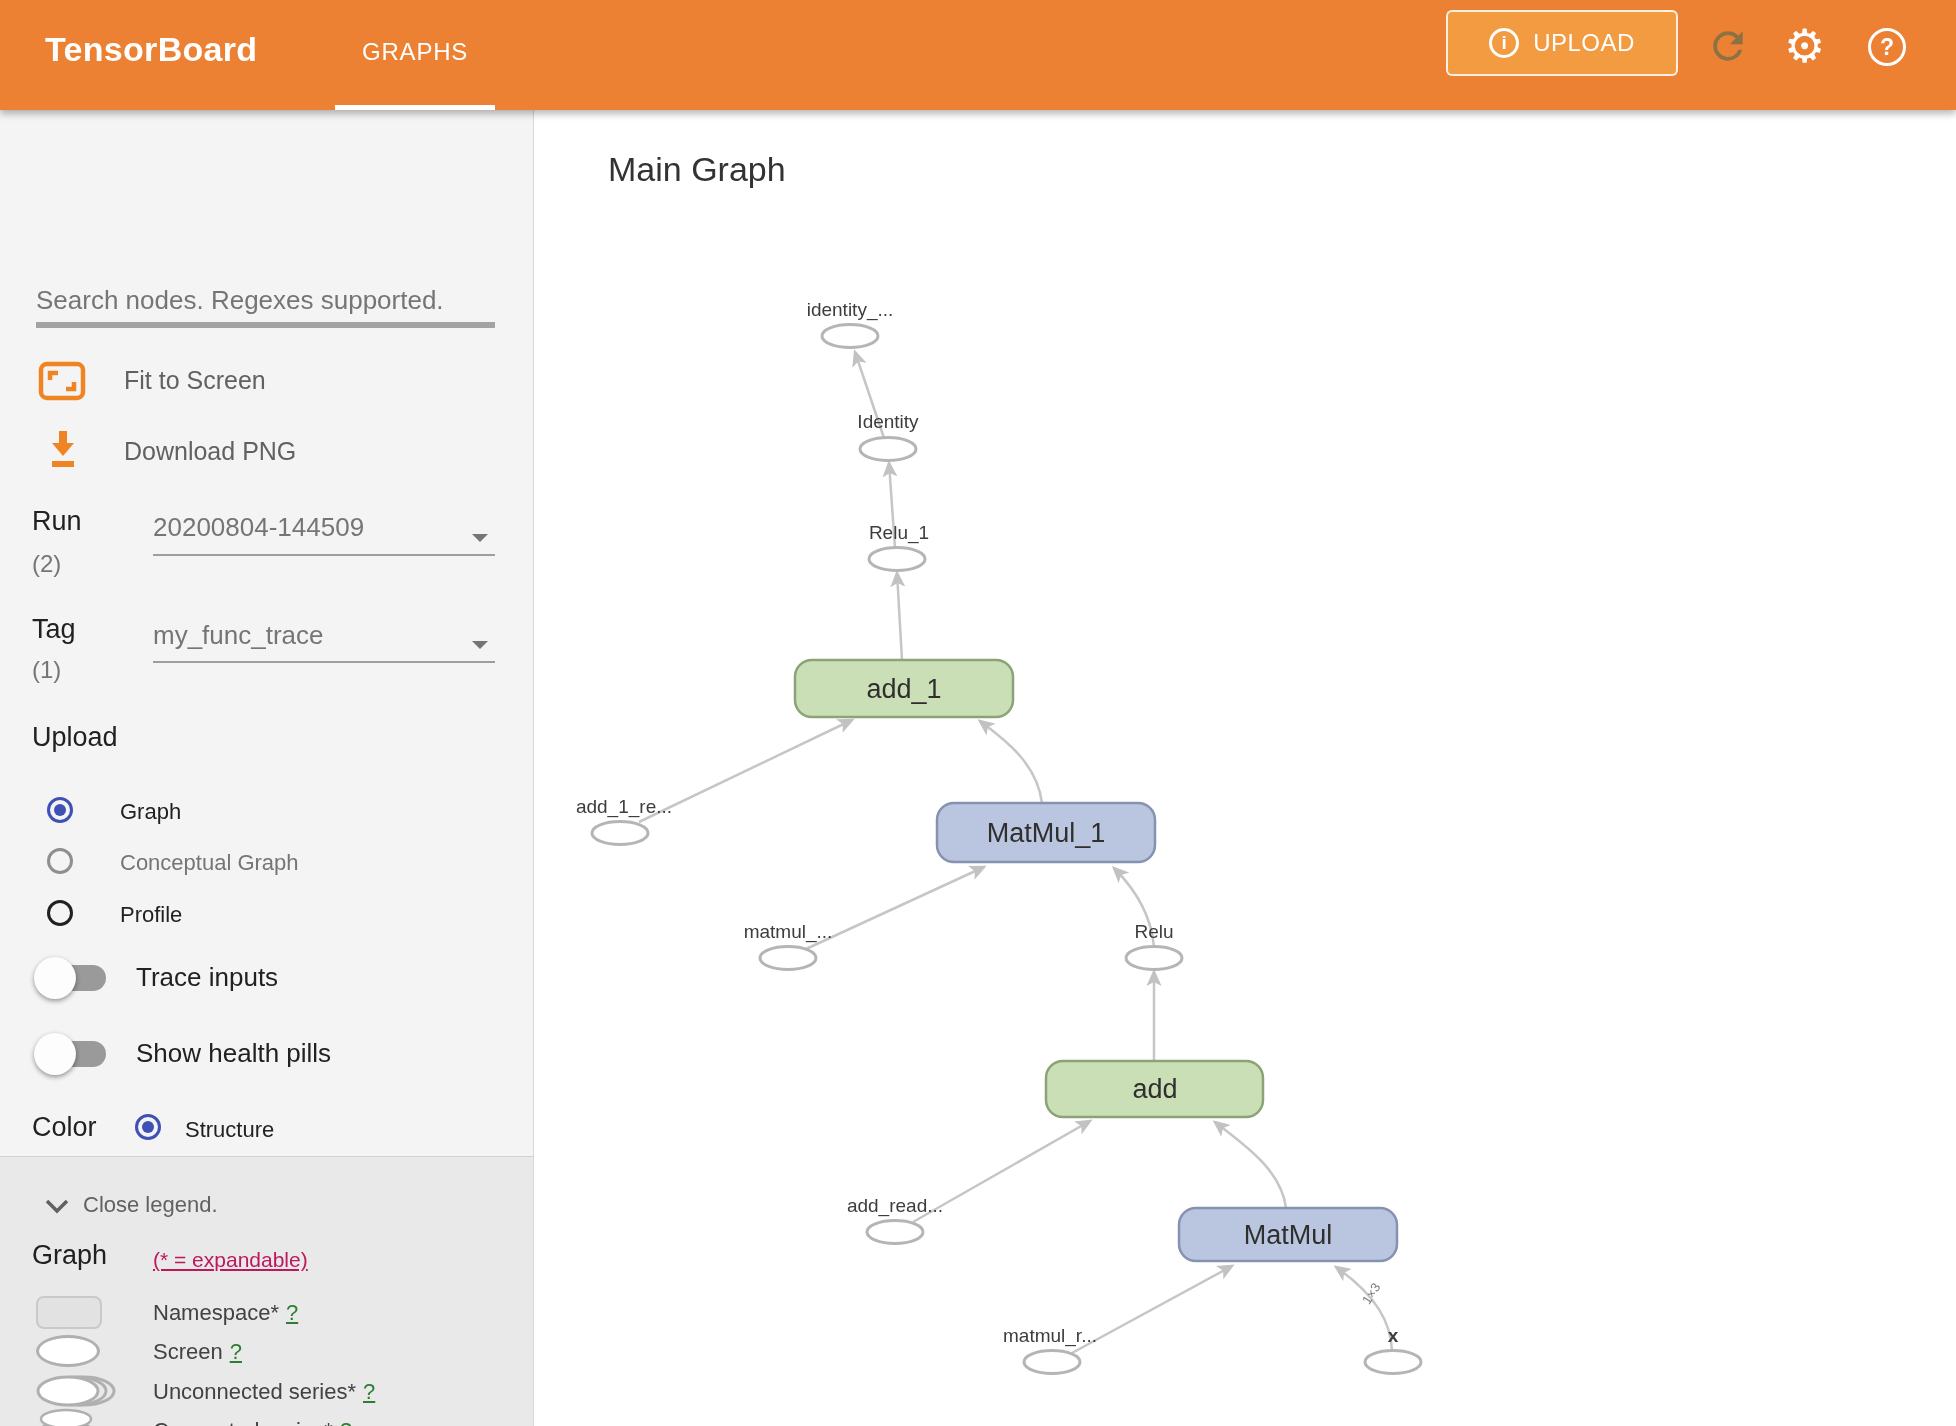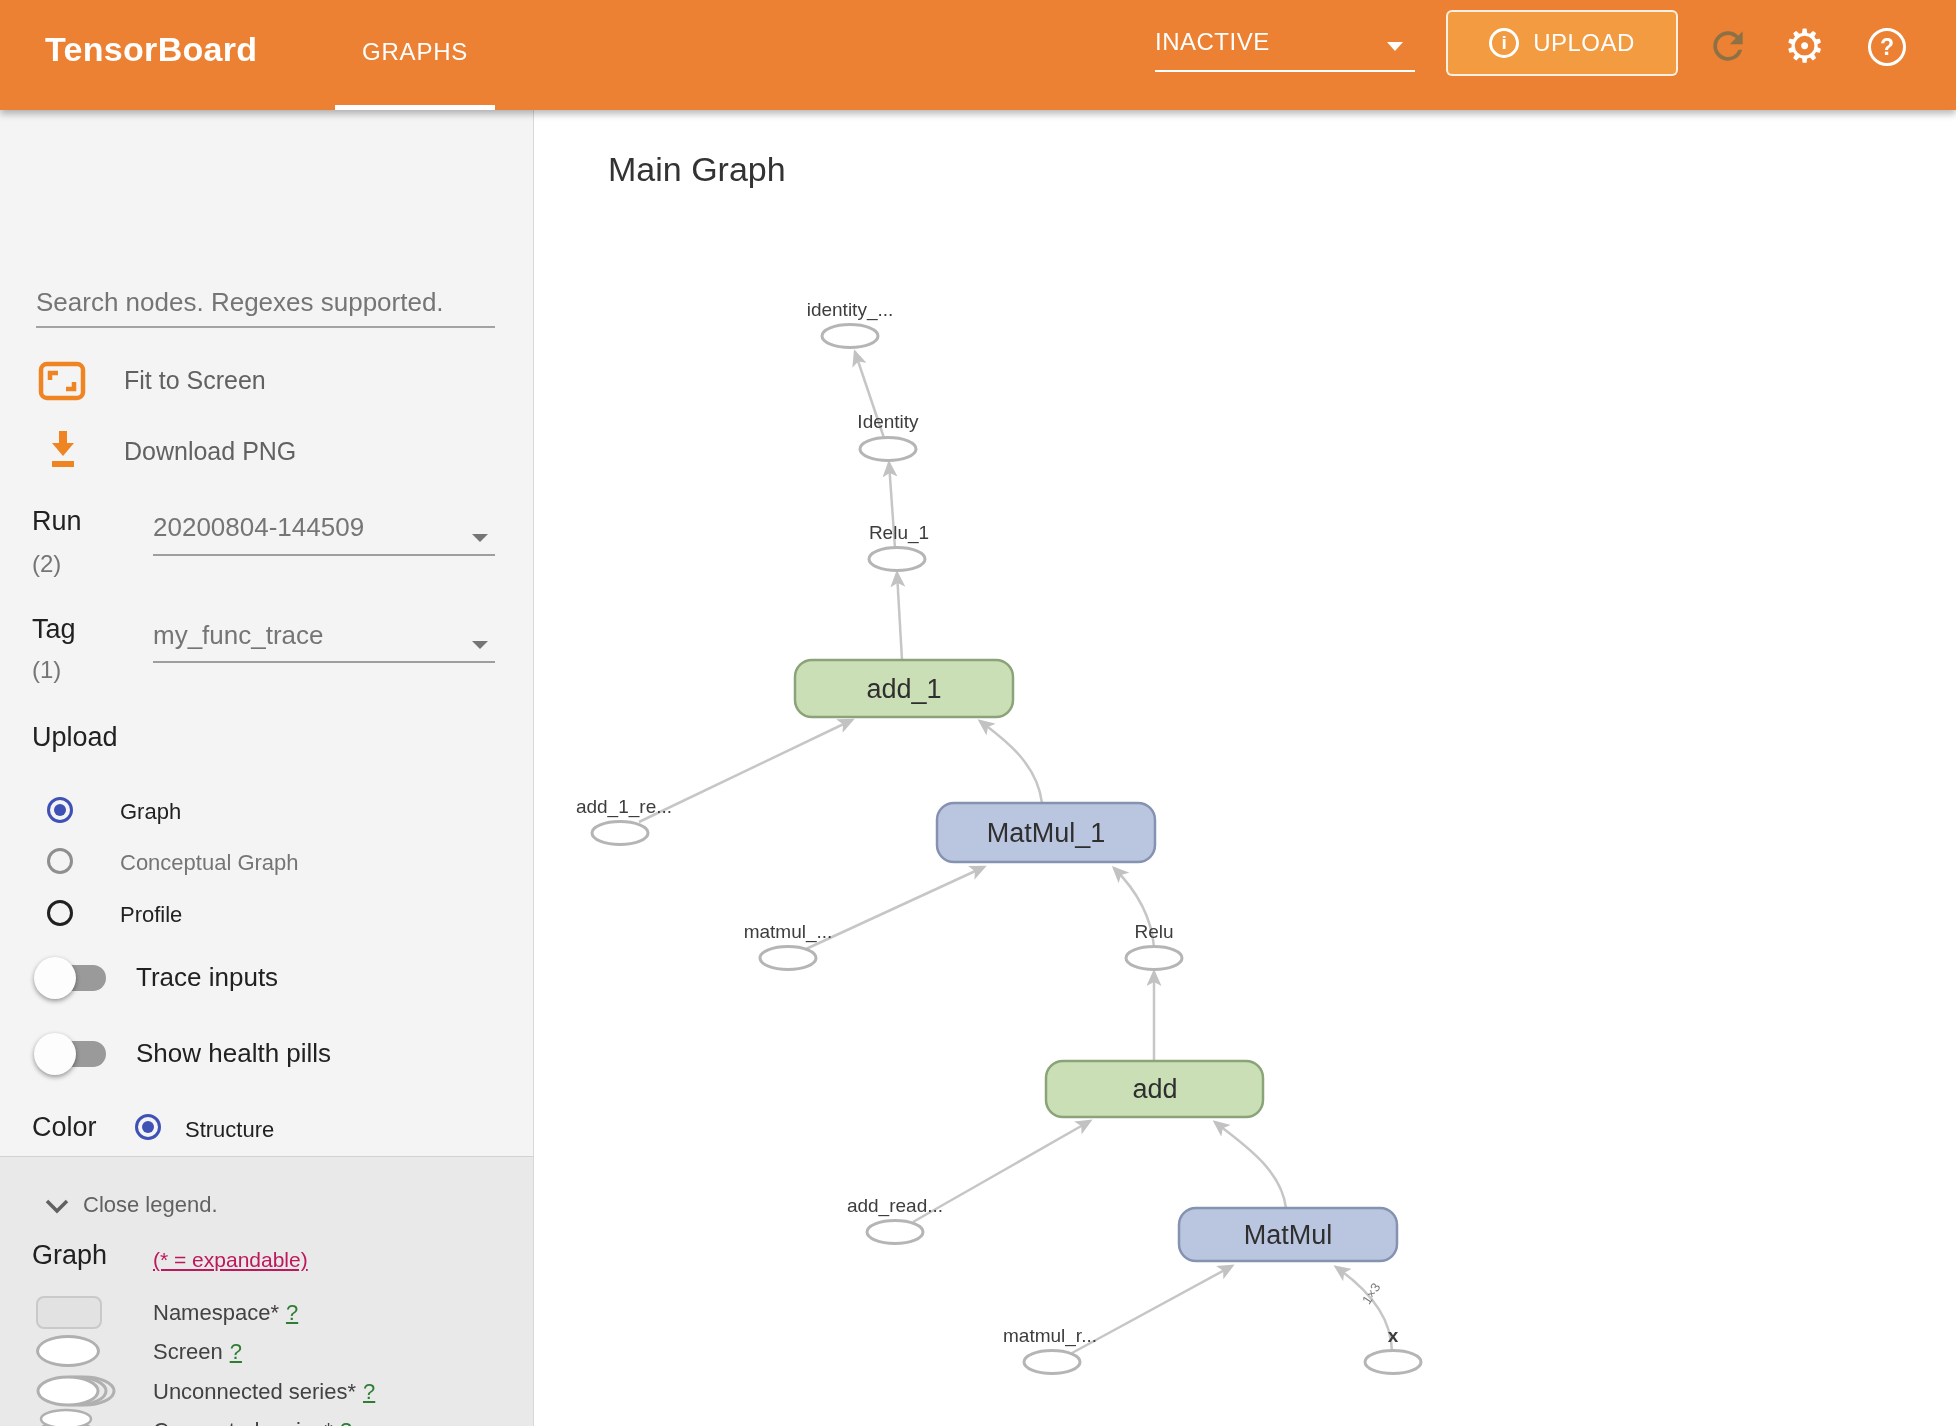--- a/index.html
+++ b/index.html
@@ -34,21 +34,21 @@
   .hicon { position:absolute; top:24px; cursor:pointer; }
   .refresh-icon { left:1706px; width:44px; height:44px; }
   .gear-icon { left:1784px; top:16px; font-size:46px; color:#fff; line-height:60px; }
   .help-icon { left:1868px; top:28px; width:38px; height:38px; border:3.5px solid #fff; border-radius:50%;
     display:flex; align-items:center; justify-content:center; color:#fff; font-size:23px; font-weight:700; }
   
   .sidebar { position:absolute; left:0; top:110px; width:534px; height:1316px;
     background:#f4f4f4; border-right:1px solid #d8d8d8; }
   .search-input {
     position:absolute; left:36px; top:168px; width:459px; height:50px;
-    background:transparent; border:none; border-bottom:2px solid #a3a3a3;
+    background:transparent; border:none; border-bottom:6px solid #a3a3a3;
     font-family:"Liberation Sans",sans-serif; font-size:26px; color:#555; outline:none;
     text-overflow:ellipsis;
   }
   .search-input::placeholder { color:#757575; opacity:1; text-overflow:ellipsis; }
   .side-row-label { position:absolute; left:124px; color:#616161; font-size:25px; }
   .black-label { position:absolute; left:32px; color:#212121; font-size:27px; }
   .count-label { position:absolute; left:32px; color:#757575; font-size:24px; }
   .select-value { position:absolute; left:153px; color:#757575; font-size:26px; }
   .select-underline { position:absolute; left:153px; width:342px; height:2px; background:#9e9e9e; }
   .select-caret { position:absolute; left:472px; width:0; height:0;
@@ -91,25 +91,20 @@
   .edge-shape-label { font-size:13px; fill:#7a7a7a; text-anchor:middle; }
 </style>
 </head>
 <body>
 
 <div class="header">
   <div class="logo">TensorBoard</div>
   <div class="tab-graphs">GRAPHS</div>
   <div class="tab-underline"></div>
 
-  <div class="status-select">
-    <span class="status-text">INACTIVE</span>
-    <span class="status-caret"></span>
-    <span class="status-underline"></span>
-  </div>
 
   <div class="upload-btn">
     <span class="info-circle">i</span>
     <span class="upload-label">UPLOAD</span>
   </div>
 
   <svg class="hicon refresh-icon" viewBox="0 0 24 24">
     <path fill="#8c7145" d="M17.65 6.35A7.95 7.95 0 0 0 12 4a8 8 0 1 0 7.73 10h-2.08A6 6 0 1 1 12 6c1.66 0 3.14.69 4.22 1.78L13 11h7V4l-2.35 2.35z"></path>
   </svg>
   <div class="hicon gear-icon">⚙</div>

